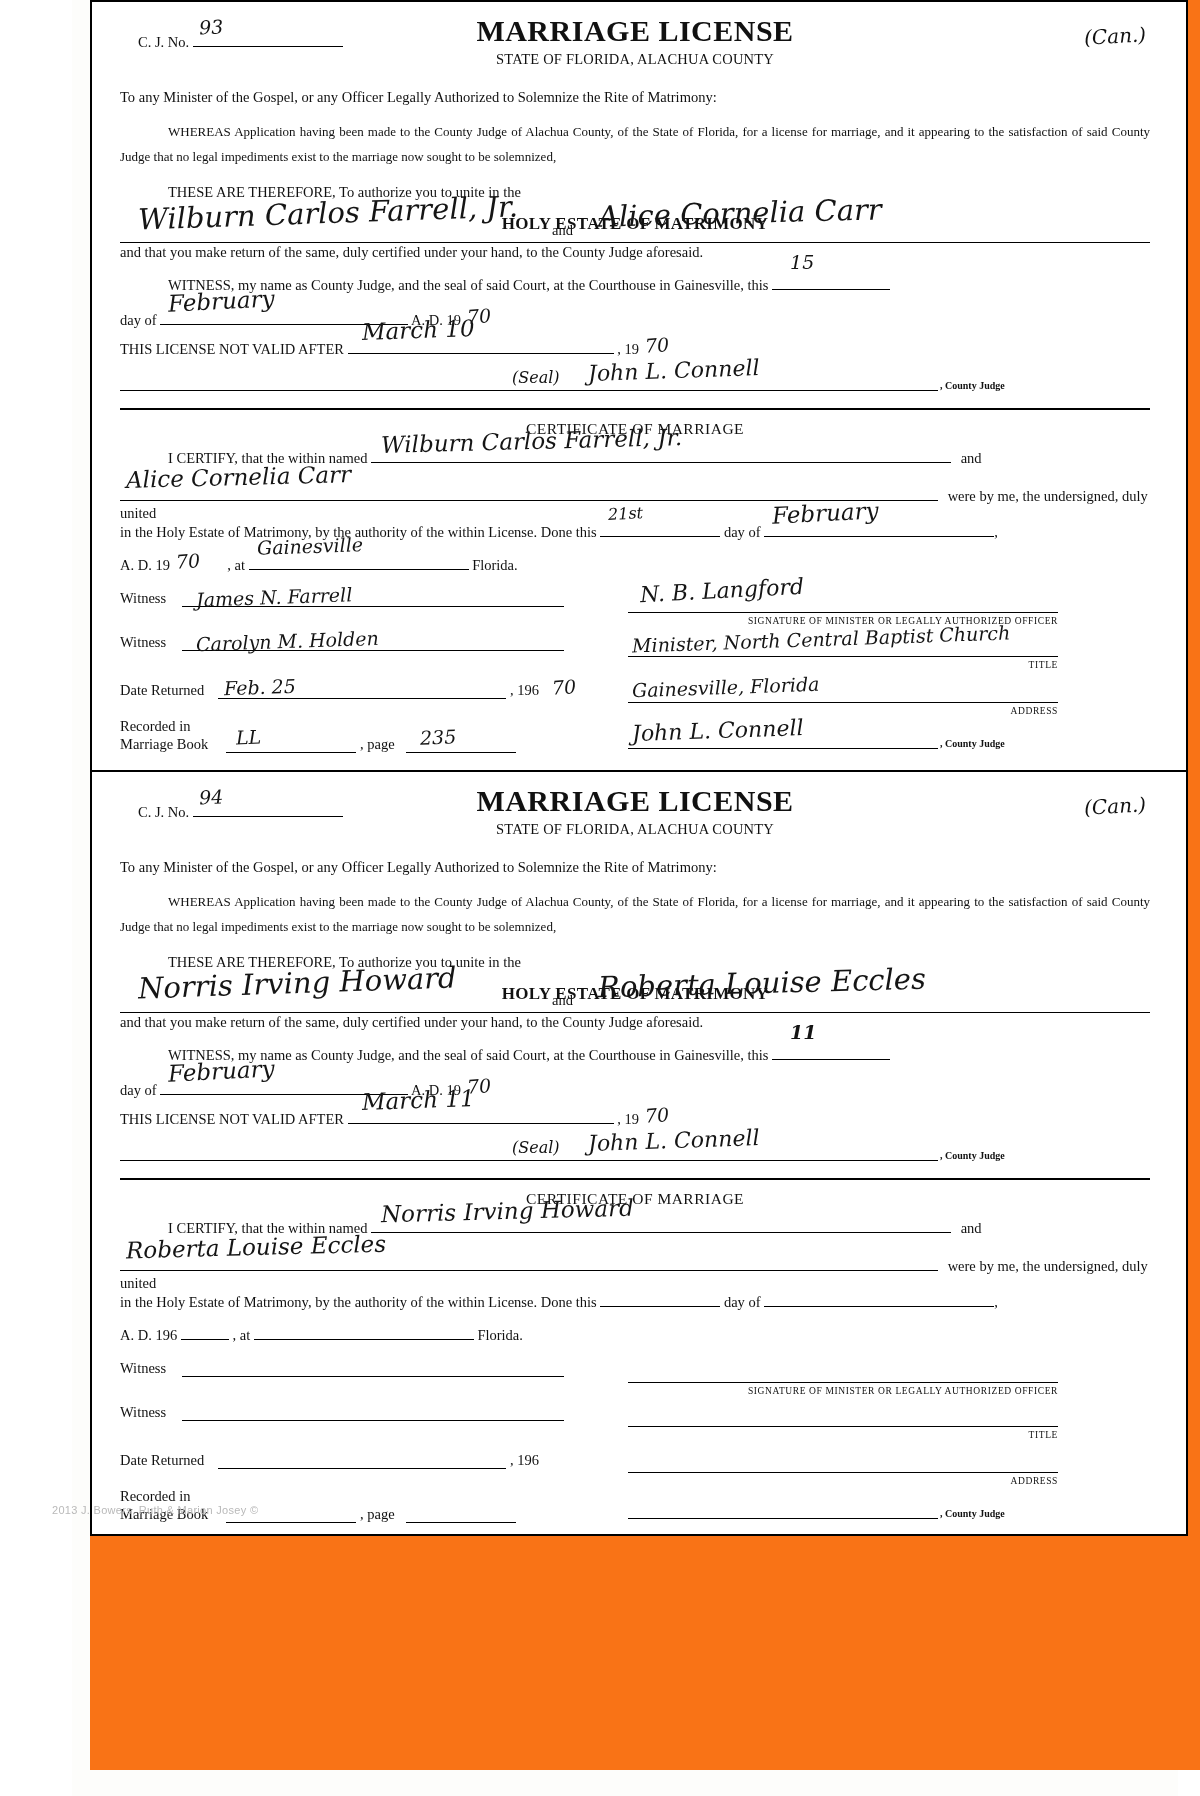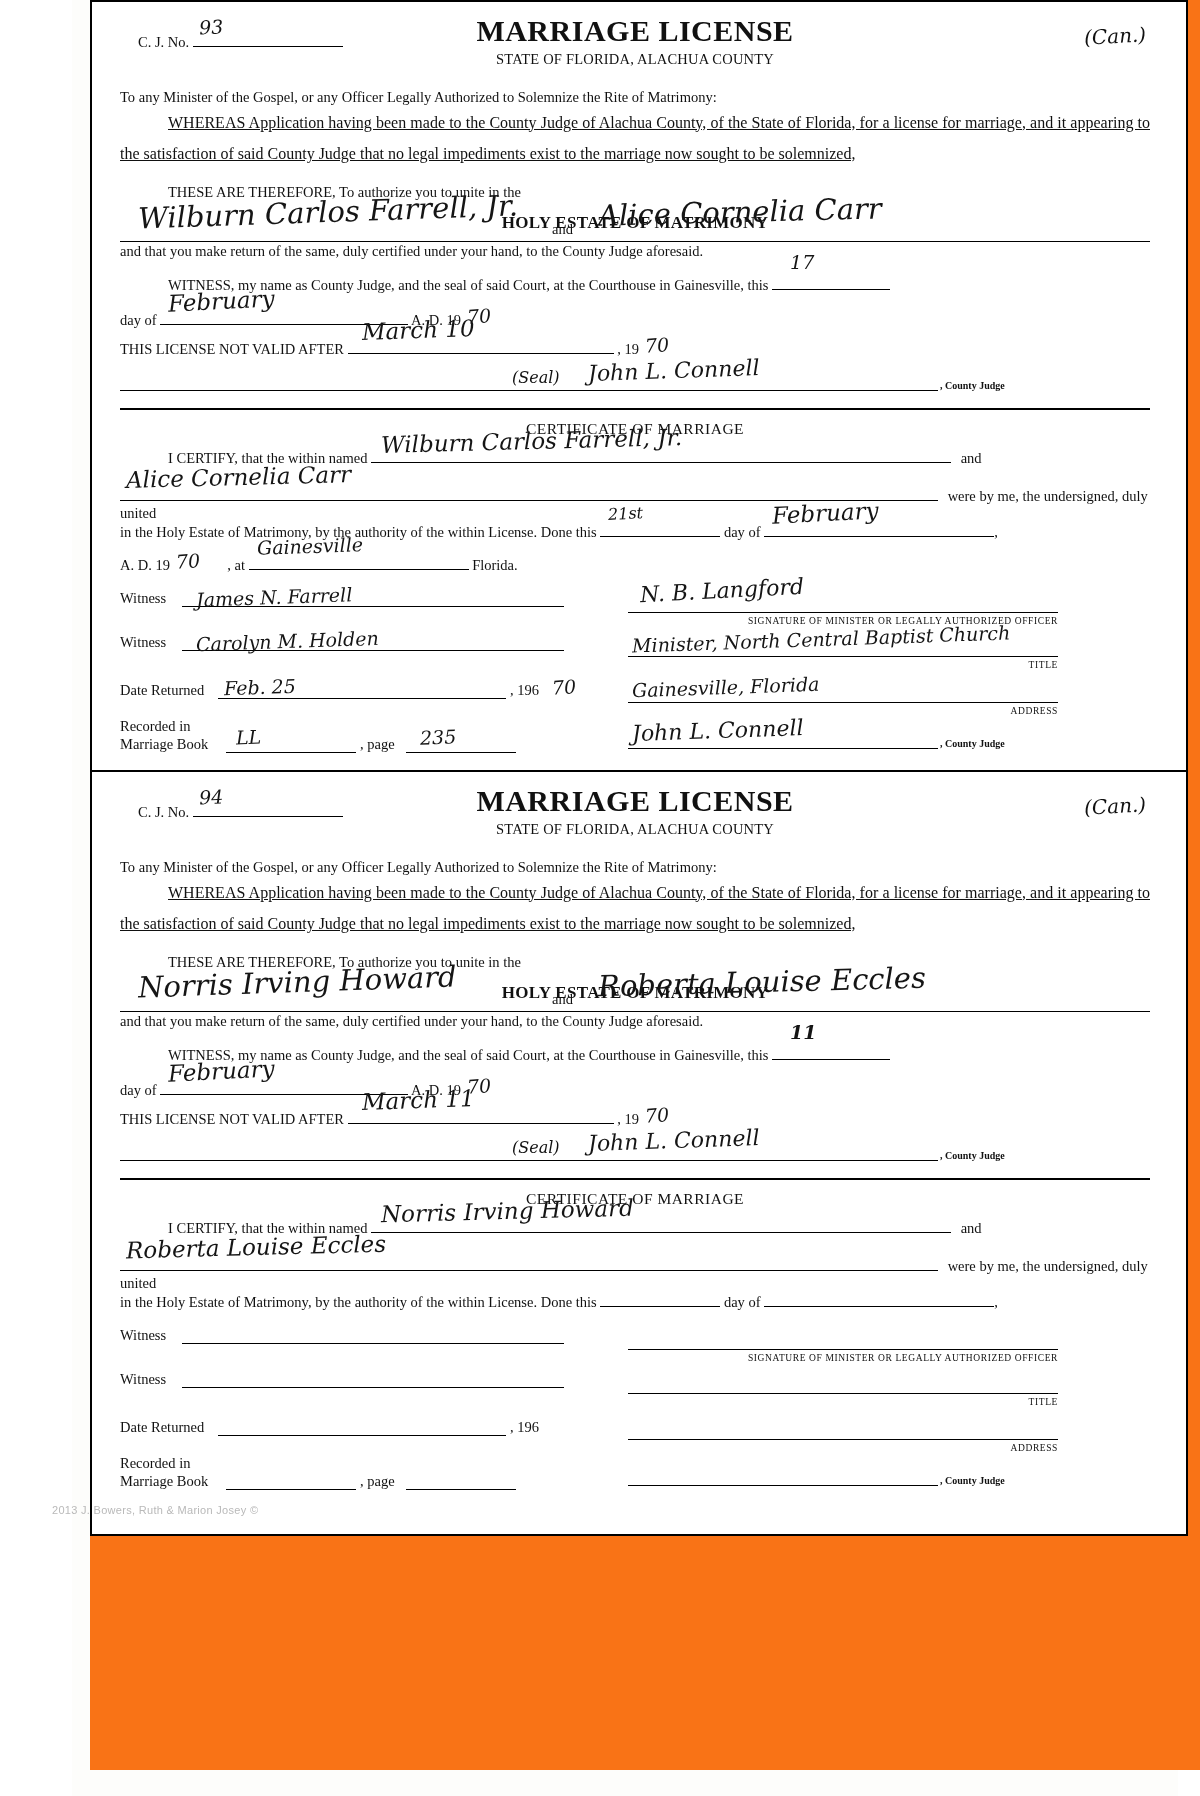--- a/index.html
+++ b/index.html
@@ -91,23 +91,22 @@
     transform: rotate(-3deg);
   }
   .body-text {
     font-size: 14.5px;
     line-height: 1.0;
   }
   .p1 { margin-top: 18px; }
   .indent { padding-left: 48px; }
   .just {
     text-align: justify;
-    margin-top: 2px;
-    font-size: 16px;
-    text-decoration: underline;
+    margin-top: 14px;
+    font-size: 13px;
   }
   .holy {
     text-align: center;
     font-size: 17px;
     font-weight: bold;
     letter-spacing: 0.3px;
   }
   .cert-head {
     text-align: center;
     font-size: 15.5px;
@@ -189,21 +188,21 @@
           <span class="hwover bigname" style="left:18px; top:-16px; transform:rotate(-2deg);">Wilburn Carlos Farrell, Jr.</span>
           <span class="abs" style="left:432px; top:10px; font-size:14.5px;">and</span>
           <span class="hwover bigname" style="left:478px; top:-16px; transform:rotate(-1.5deg);">Alice Cornelia Carr</span>
         </div>
 
         <div class="body-text" style="margin-top:2px;">and that you make return of the same, duly certified under your hand, to the County Judge aforesaid.</div>
 
         <div style="position:relative; margin-top:16px; font-size:14.5px;">
           <span class="indent">WITNESS, my name as County Judge, and the seal of said Court, at the Courthouse in Gainesville, this</span>
           <span class="u" style="width:118px; position:relative; height:14px;">
-            <span class="hwover smname" style="left:18px; top:-24px;">17</span>
+            <span class="hwover smname" style="left:18px; top:-24px;">15</span>
           </span>
         </div>
 
         <div style="position:relative; margin-top:16px; font-size:14.5px;">
           <span>day of</span>
           <span class="u" style="width:248px; position:relative; height:14px;">
             <span class="hwover midname" style="left:8px; top:-22px; transform:rotate(-3deg);">February</span>
           </span>
           <span>A. D. 19</span>
           <span style="position:relative; display:inline-block; width:54px;">
@@ -405,20 +404,29 @@
           <span>in the Holy Estate of Matrimony, by the authority of the within License. Done this</span>
           <span class="u" style="width:120px; position:relative; height:14px;">
             <span class="hwover tinyname" style="left:8px; top:-18px;"></span>
           </span>
           <span>day of</span>
           <span class="u" style="width:230px; position:relative; height:14px;">
             <span class="hwover midname" style="left:8px; top:-22px;"></span>
           </span><span>,</span>
         </div>
 
+        <div style="position:relative; margin-top:14px; font-size:14.5px;">
+          <span>A. D. 196</span>
+          <span class="u" style="width:48px; height:14px; display:inline-block;"></span>
+          <span>, at</span>
+          <span class="u" style="width:220px; position:relative; height:14px;">
+            <span class="hwover smname" style="left:8px; top:-20px;"></span>
+          </span>
+          <span>Florida.</span>
+        </div>
 
         <div style="position:relative; height:176px; margin-top:16px;">
 
           <span class="abs" style="left:0; top:0; font-size:14.5px;">Witness</span>
           <span class="abs" style="left:62px; top:16px; width:382px; border-bottom:1px solid #000;"></span>
           <span class="hwover smname" style="left:76px; top:-4px;"></span>
 
           <span class="abs" style="left:0; top:44px; font-size:14.5px;">Witness</span>
           <span class="abs" style="left:62px; top:60px; width:382px; border-bottom:1px solid #000;"></span>
           <span class="hwover smname" style="left:76px; top:40px;"></span>

